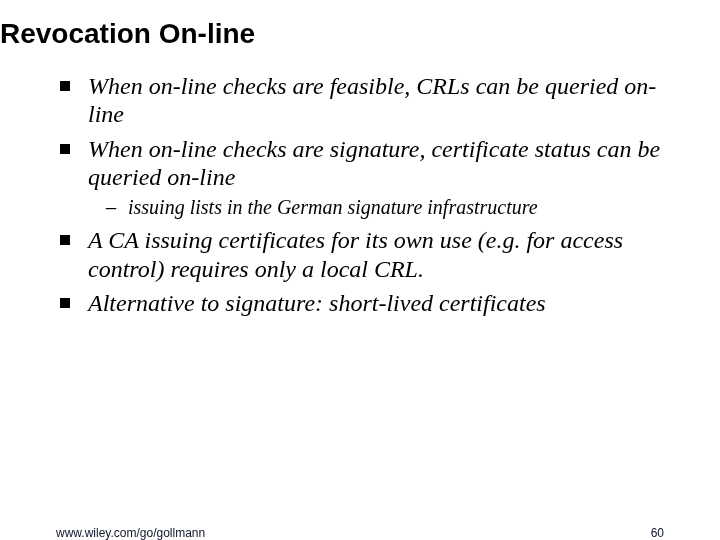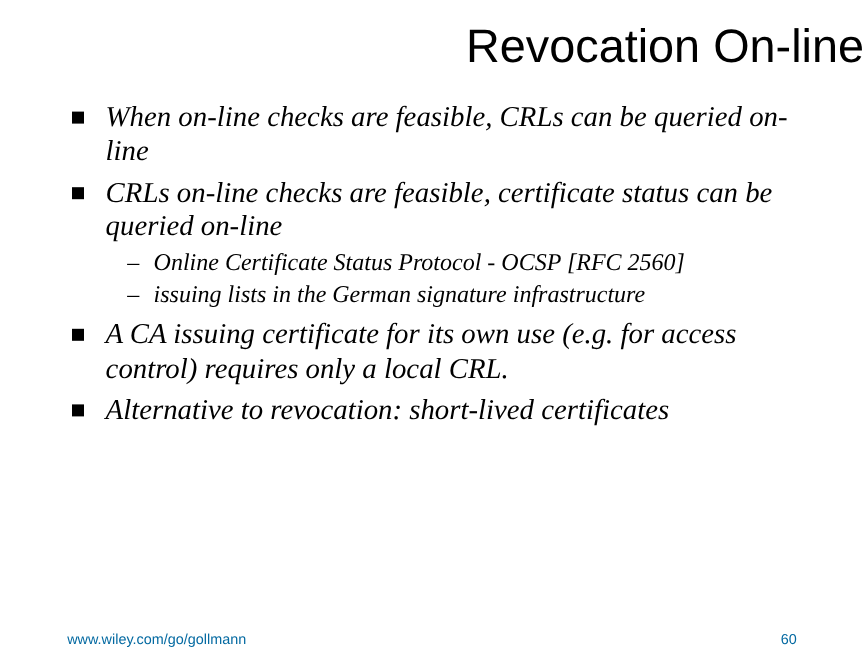--- a/index.html
+++ b/index.html
@@ -13,25 +13,25 @@
     overflow: hidden;
   }
   .slide {
     position: relative;
     width: 720px;
     height: 540px;
     box-sizing: border-box;
   }
   .title {
     font-family: Arial, Helvetica, sans-serif;
-    font-size: 39px;
-    text-align: right;
+    font-size: 28px;
+    text-align: left;
     margin-top: 18px;
     margin-bottom: 22px;
-    font-weight: 400;
+    font-weight: 700;
   }
   .body {
     padding: 0 56px 0 56px;
     font-style: italic;
   }
   ul.lvl1 {
     list-style: none;
     margin: 0;
     padding: 0;
   }
@@ -67,21 +67,21 @@
     left: 0;
     top: 0;
   }
   .footer {
     position: absolute;
     bottom: 18px;
     left: 56px;
     right: 56px;
     font-family: Arial, Helvetica, sans-serif;
     font-size: 12px;
-    color: #0369a1;
+    color: #0f172a;
   }
   .footer .page {
     position: absolute;
     right: 0;
     bottom: 0;
   }
 </style>
 </head>
 <body>
 
@@ -92,41 +92,40 @@
   <div class="body">
     <ul class="lvl1">
 
       <li>
         <span class="bullet-sq"></span>
         <span>When on-line checks are feasible, CRLs can be queried on-line</span>
       </li>
 
       <li>
         <span class="bullet-sq"></span>
-        <span>CRLs on-line checks are feasible, certificate status can be queried on-line</span>
+        <span>When on-line checks are signature, certificate status can be queried on-line</span>
         <ul class="lvl2">
           <li>
             <span class="dash">–</span>
-            <span>Online Certificate Status Protocol - OCSP [RFC 2560]</span>
           </li>
           <li>
             <span class="dash">–</span>
             <span>issuing lists in the German signature infrastructure</span>
           </li>
         </ul>
       </li>
 
       <li>
         <span class="bullet-sq"></span>
-        <span>A CA issuing certificate for its own use (e.g. for access control) requires only a local CRL.</span>
+        <span>A CA issuing certificates for its own use (e.g. for access control) requires only a local CRL.</span>
       </li>
 
       <li>
         <span class="bullet-sq"></span>
-        <span>Alternative to revocation: short-lived certificates</span>
+        <span>Alternative to signature: short-lived certificates</span>
       </li>
 
     </ul>
   </div>
 
   <div class="footer">
     <span>www.wiley.com/go/gollmann</span>
     <span class="page">60</span>
   </div>
 

